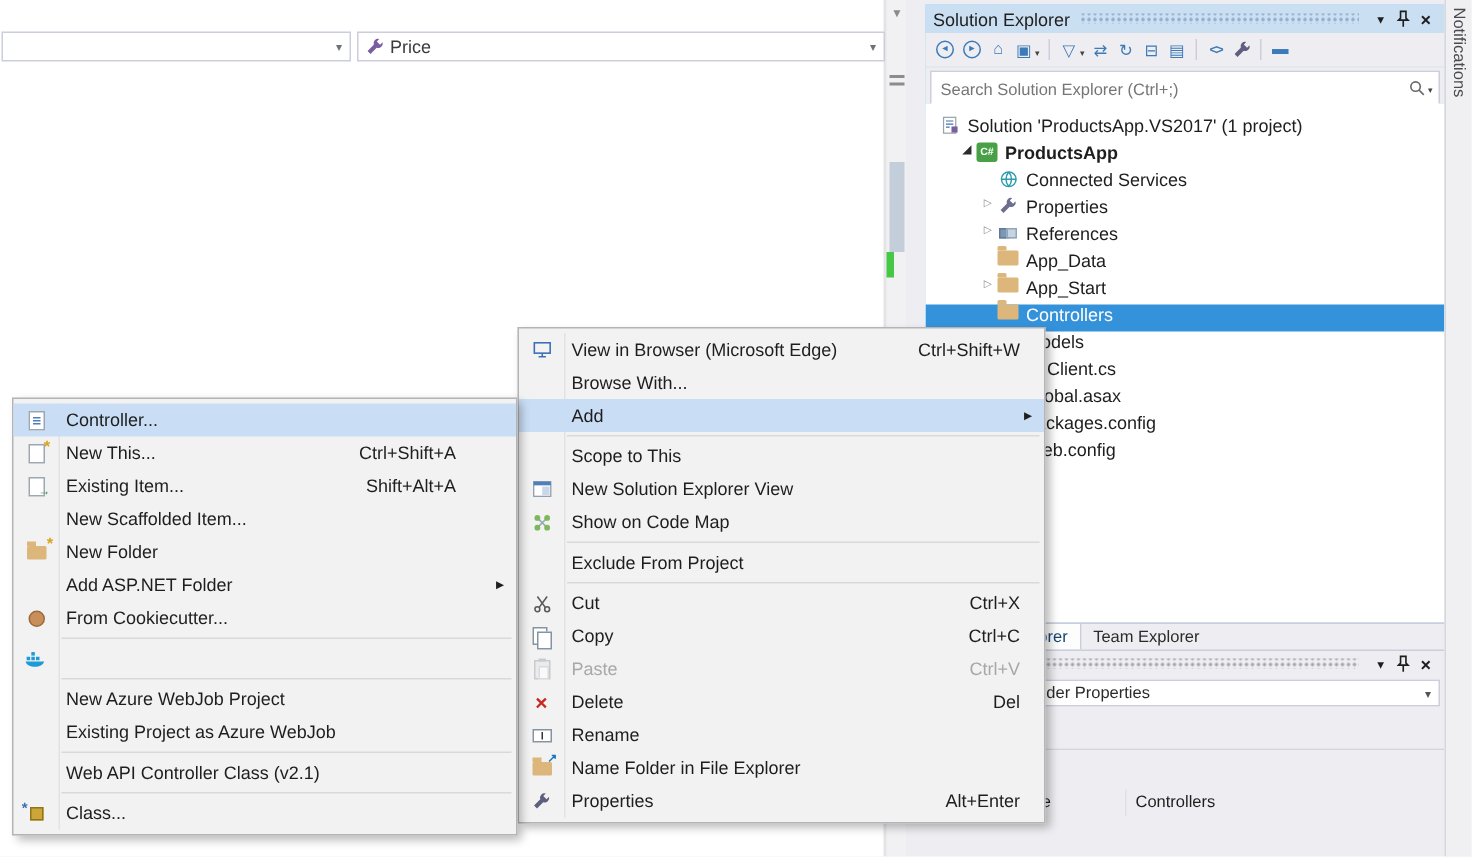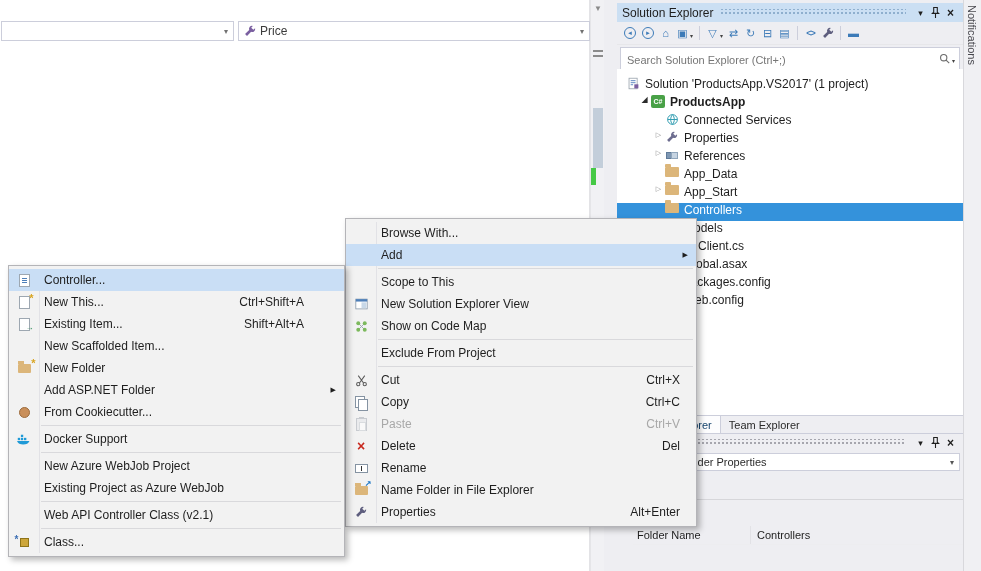--- a/index.html
+++ b/index.html
@@ -350,20 +350,30 @@
 </div>
 
 <div id="notif">
   <span class="notif-text">Notifications</span>
 </div>
 
 <div class="menu" id="context-menu">
   <div class="gline"></div>
 
   <div class="mitem">
+    <span class="mi">
+      <svg width="13" height="12" viewBox="0 0 16 14" fill="none" stroke="#3D6FB4" stroke-width="1.3">
+          <rect x="1.5" y="1.5" width="13" height="8.5"></rect>
+          <path d="M5 13h6M8 10v3"></path>
+        </svg>
+    </span>
+    <span class="ml">View in Browser (Microsoft Edge)</span>
+    <span class="ms">Ctrl+Shift+W</span>
+  </div>
+  <div class="mitem">
     <span class="mi"></span>
     <span class="ml">Browse With...</span>
   </div>
   <div class="mitem hl">
     <span class="mi"></span>
     <span class="ml">Add</span>
     <span class="subarrow">▶</span>
   </div>
   <div class="msep"></div>
   <div class="mitem">
@@ -501,21 +511,20 @@
       <svg width="14" height="12" viewBox="0 0 18 15">
           <g fill="#1F9AD7">
             <rect x="1" y="6" width="3" height="3"></rect>
             <rect x="5" y="6" width="3" height="3"></rect>
             <rect x="9" y="6" width="3" height="3"></rect>
             <rect x="5" y="2" width="3" height="3"></rect>
             <path d="M0 10h16c-1 3.2-4 4.5-8 4.5S1 13.2 0 10z"></path>
           </g>
         </svg>
     </span>
-    <span class="ml">Docker Support</span>
   </div>
   <div class="msep"></div>
   <div class="mitem">
     <span class="mi"></span>
     <span class="ml">New Azure WebJob Project</span>
   </div>
   <div class="mitem">
     <span class="mi"></span>
     <span class="ml">Existing Project as Azure WebJob</span>
   </div>

